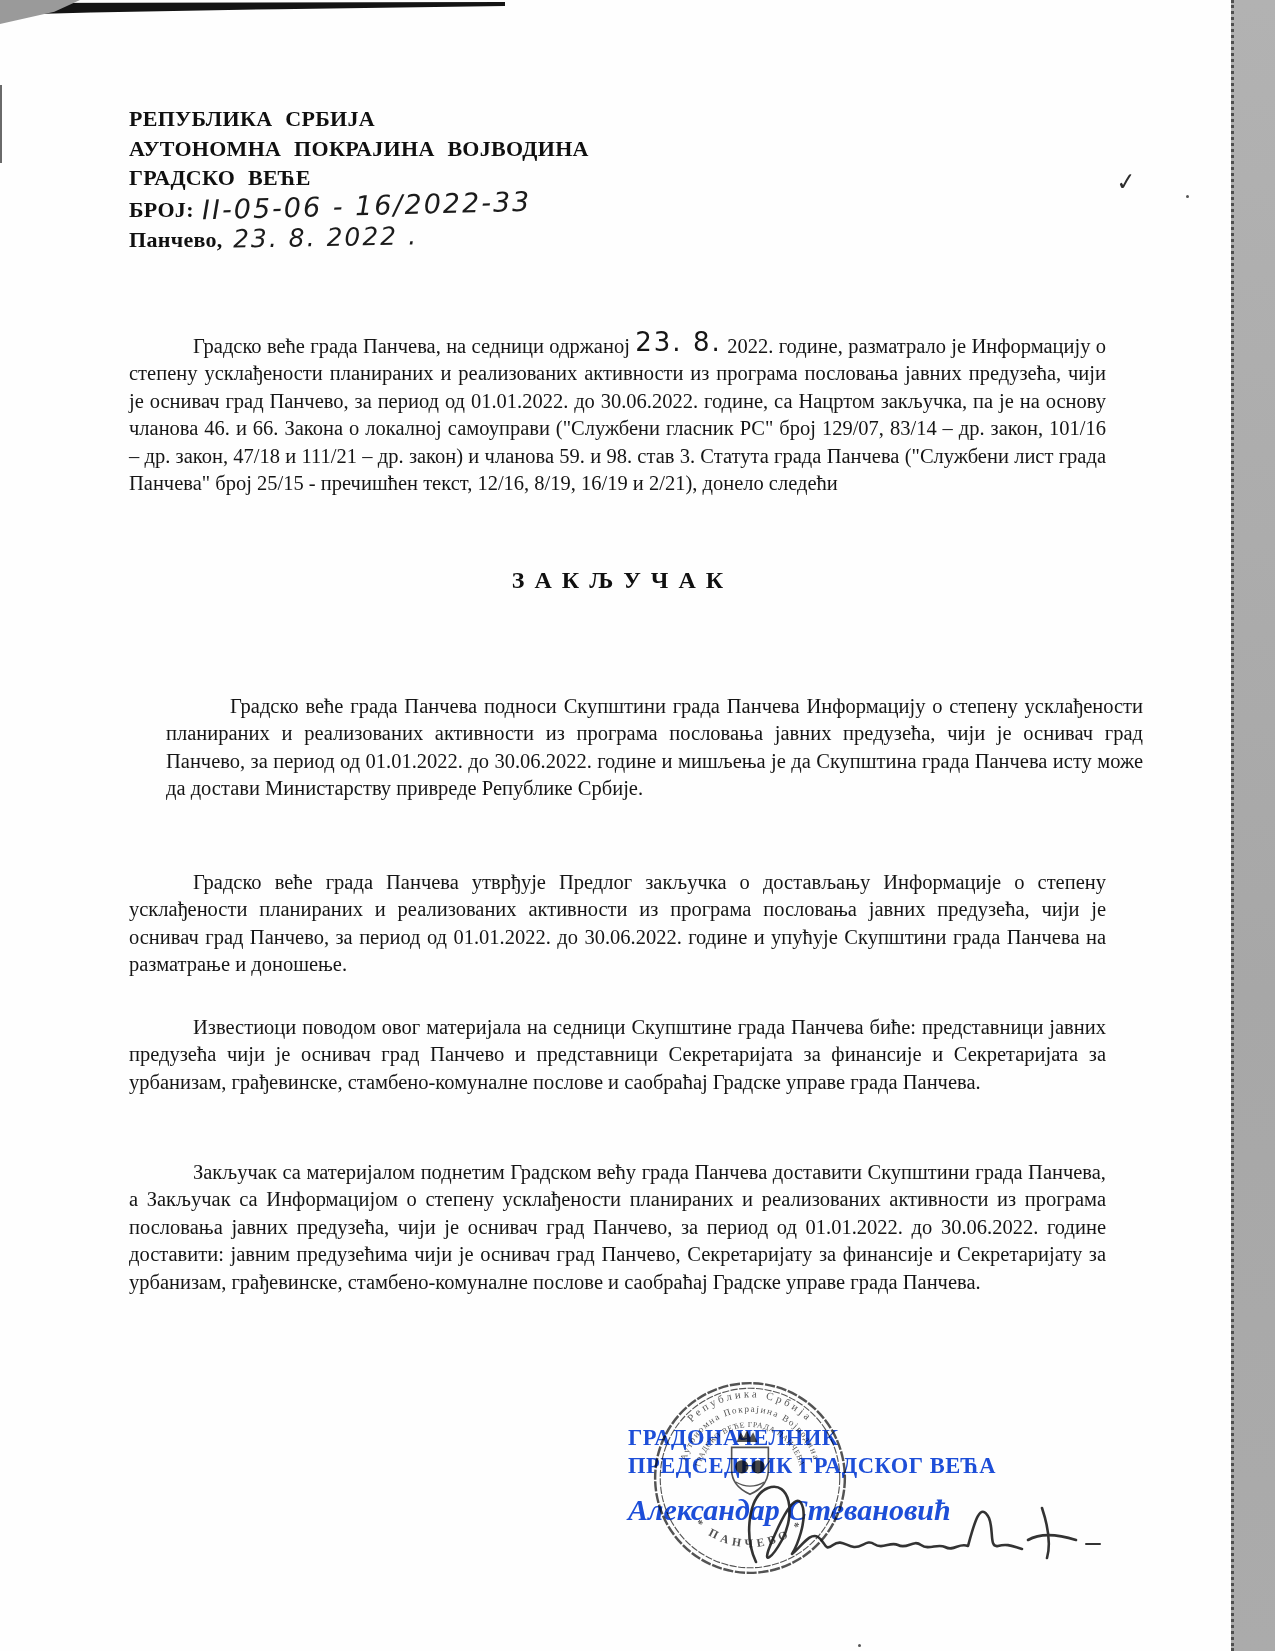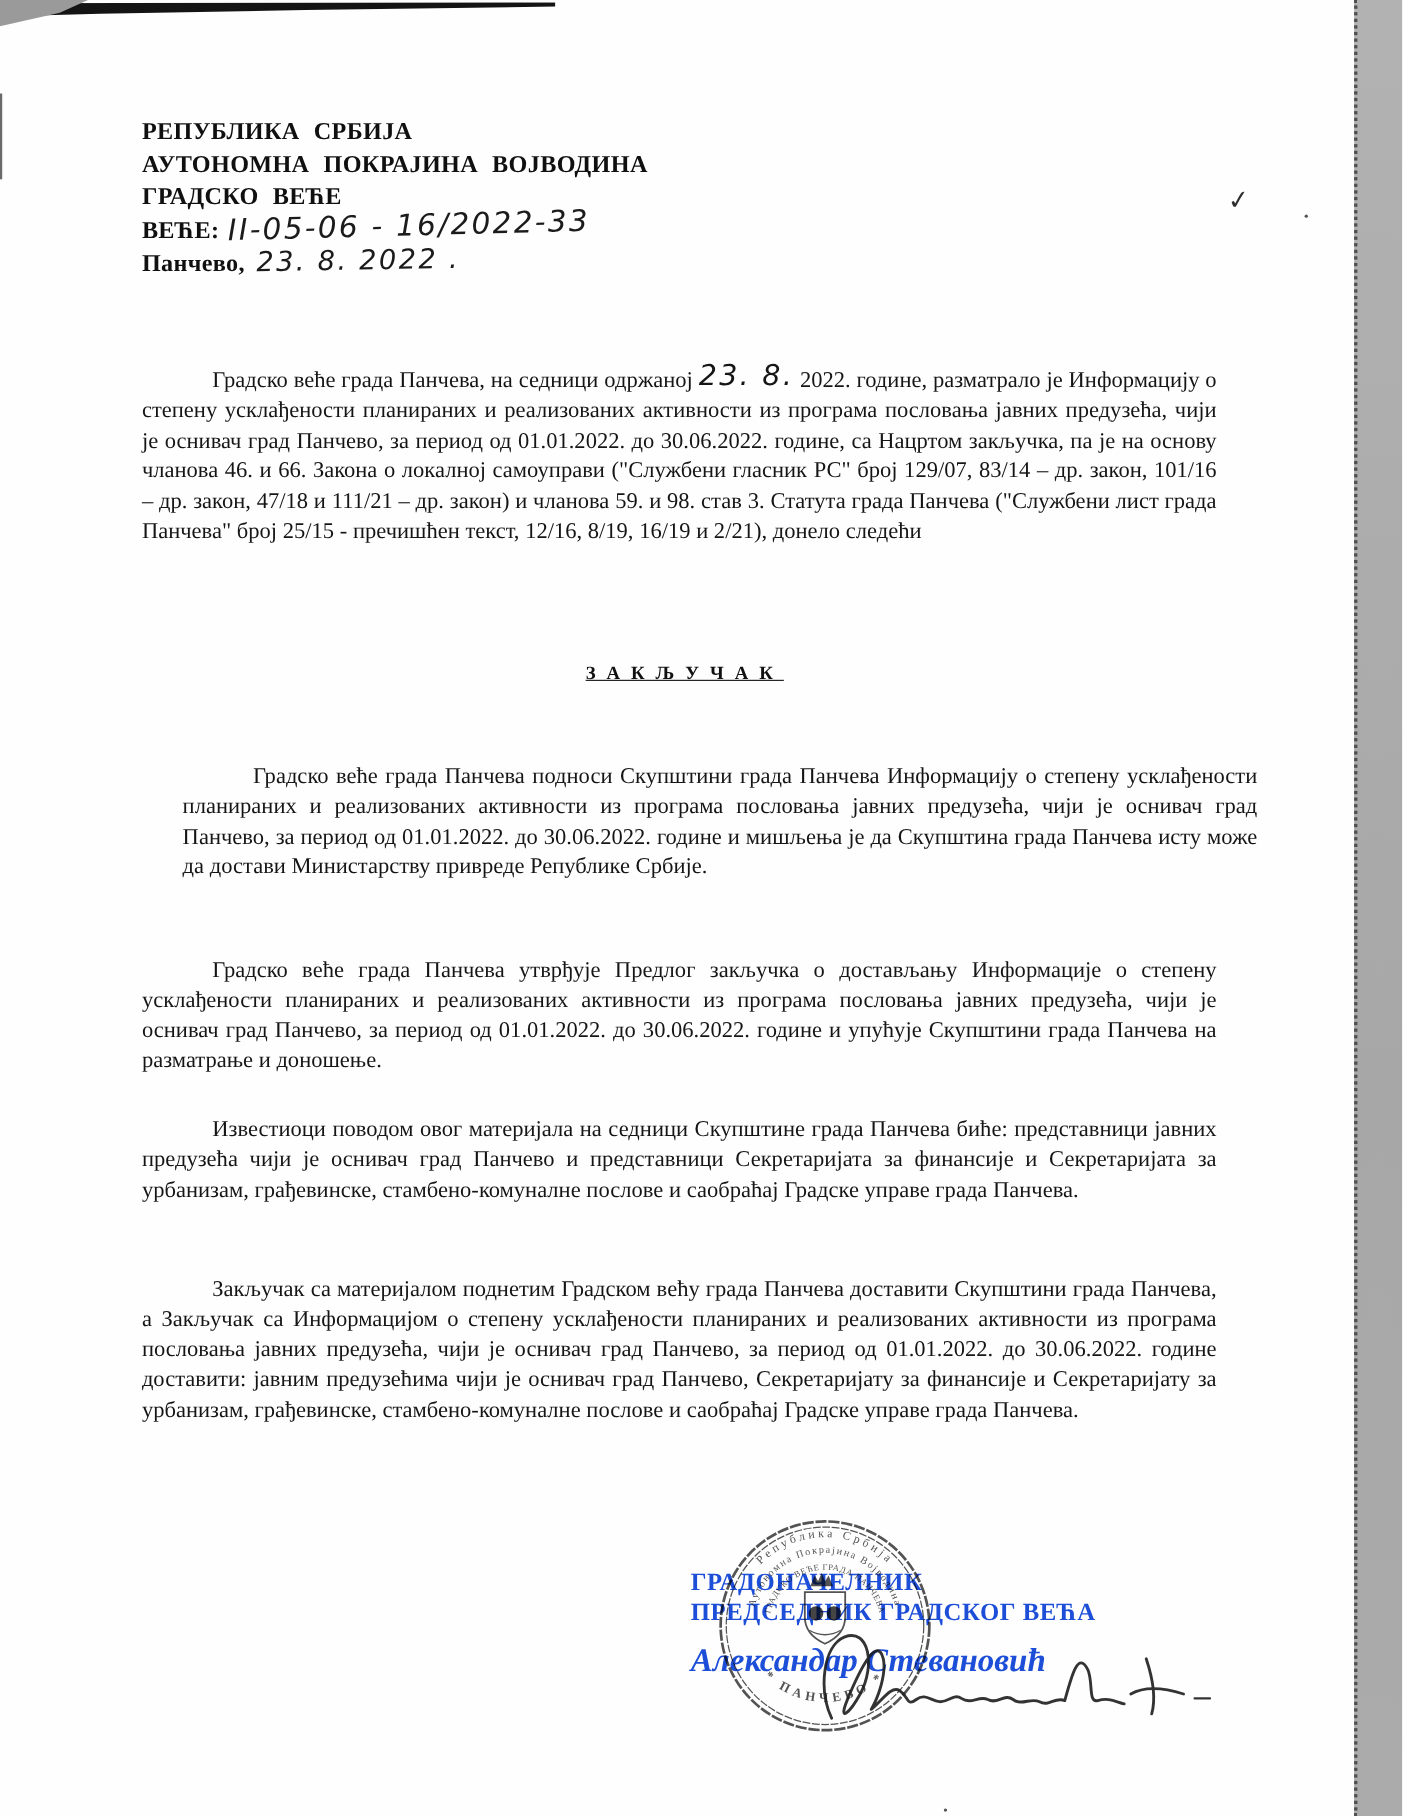--- a/index.html
+++ b/index.html
@@ -61,31 +61,31 @@
   }
 
   
   .para {
     position:absolute; left:129px; width:977px;
     text-align:justify; font-size:20.5px; line-height:27.4px;
     text-indent:64px; color:#151515;
   }
   .p1 { top:331px; }
   .doc-heading {
-    position:absolute; left:129px; top:602px; width:977px;
-    text-align:center; font-weight:bold; font-size:17px;
-    letter-spacing:10px; text-indent:10px; color:#101010;text-decoration:underline;
+    position:absolute; left:129px; top:567px; width:977px;
+    text-align:center; font-weight:bold; font-size:24px;
+    letter-spacing:10px; text-indent:10px; color:#101010;
   }
   .p2 { top:693px;margin-left:37px; }
   .p3 { top:869px; }
   .p4 { top:1014px; }
   .p5 { top:1159px; }
   .hw-inline {
     font-family:"DejaVu Sans", sans-serif;
-    font-style:italic; font-weight:500;
+    font-weight:500;
     font-size:26px; line-height:1; letter-spacing:2px;
     position:relative; top:-2px;
   }
 
   
   .sign-block {
     position:absolute; left:628px; top:1424px; width:560px;
     color:#1d4ed8;font-family:Liberation Serif, serif;
   }
   .sign-title { font-weight:bold; font-size:22.5px; line-height:28px; letter-spacing:0.5px; white-space:nowrap; }
@@ -114,21 +114,21 @@
   <div class="scan-left-line"></div>
   <div class="speck" style="left:1186px; top:195px;"></div>
   <div class="speck" style="left:858px; top:1644px;"></div>
 
   <div class="checkmark">✓</div>
 
   <div class="header">
     <div class="header-line">РЕПУБЛИКА СРБИЈА</div>
     <div class="header-line">АУТОНОМНА ПОКРАЈИНА ВОЈВОДИНА</div>
     <div class="header-line">ГРАДСКО ВЕЋЕ</div>
-    <div class="header-line"><span>ВЕЋЕ:</span><span class="hw hw-number">II-05-06 - 16/2022-33</span></div>
+    <div class="header-line"><span>БРОЈ:</span><span class="hw hw-number">II-05-06 - 16/2022-33</span></div>
     <div class="header-line"><span>Панчево,</span><span class="hw hw-date">23. 8. 2022 .</span></div>
   </div>
 
   <div class="para p1"><span>Градско веће града Панчева, на седници одржаној</span> <span class="hw-inline">23. 8.</span> <span>2022. године, разматрало је Информацију о степену усклађености планираних и реализованих активности из програма пословања јавних предузећа, чији је оснивач град Панчево, за период од 01.01.2022. до 30.06.2022. године, са Нацртом закључка, па је на основу чланова 46. и 66. Закона о локалној самоуправи ("Службени гласник РС" број 129/07, 83/14 – др. закон, 101/16 – др. закон, 47/18 и 111/21 – др. закон) и чланова 59. и 98. став 3. Статута града Панчева ("Службени лист града Панчева" број 25/15 - пречишћен текст, 12/16, 8/19, 16/19 и 2/21), донело следећи</span></div>
 
   <div class="doc-heading">ЗАКЉУЧАК</div>
 
   <div class="para p2">Градско веће града Панчева подноси Скупштини града Панчева Информацију о степену усклађености планираних и реализованих активности из програма пословања јавних предузећа, чији је оснивач град Панчево, за период од 01.01.2022. до 30.06.2022. године и мишљења је да Скупштина града Панчева исту може да достави Министарству привреде Републике Србије.</div>
   <div class="para p3">Градско веће града Панчева утврђује Предлог закључка о достављању Информације о степену усклађености планираних и реализованих активности из програма пословања јавних предузећа, чији је оснивач град Панчево, за период од 01.01.2022. до 30.06.2022. године и упућује Скупштини града Панчева на разматрање и доношење.</div>
   <div class="para p4">Известиоци поводом овог материјала на седници Скупштине града Панчева биће: представници јавних предузећа чији је оснивач град Панчево и представници Секретаријата за финансије и Секретаријата за урбанизам, грађевинске, стамбено-комуналне послове и саобраћај Градске управе града Панчева.</div>

